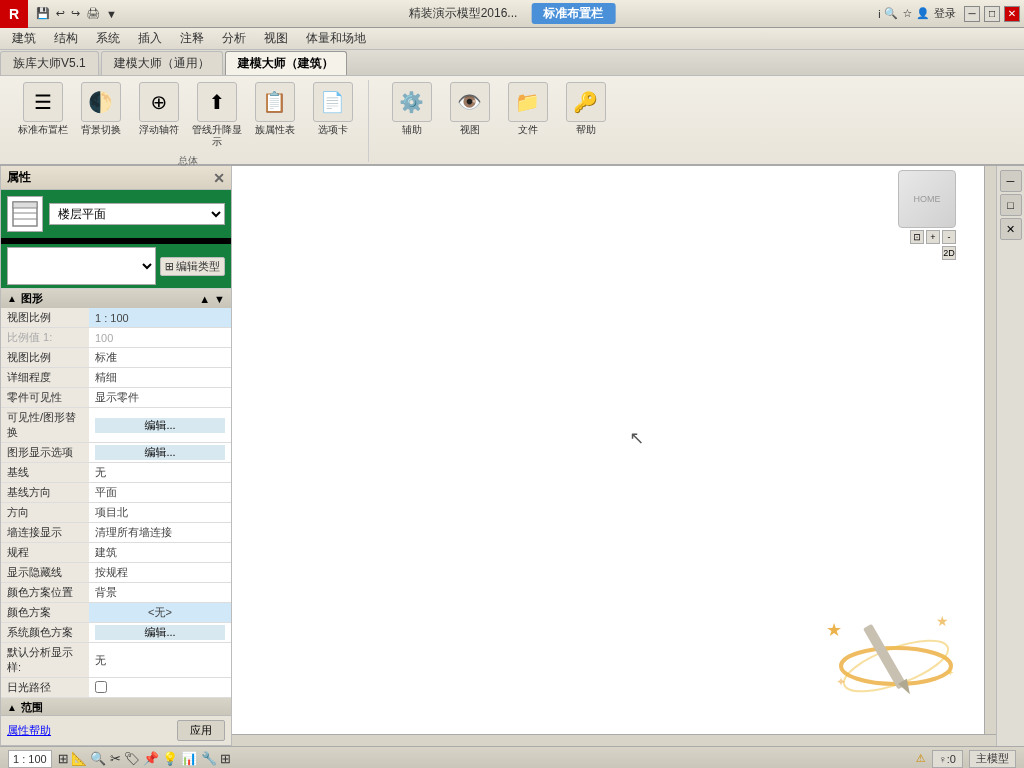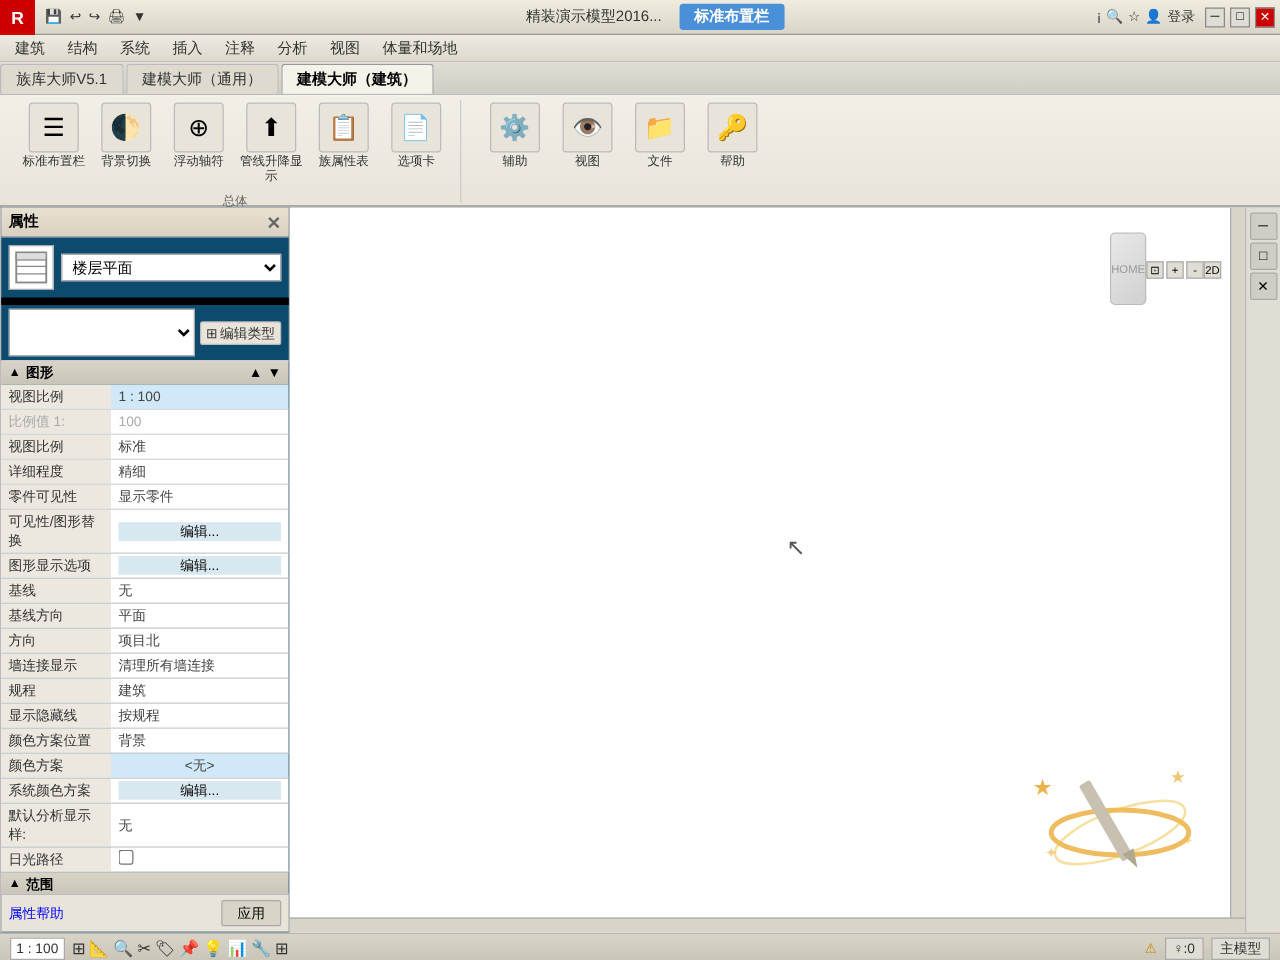--- a/index.html
+++ b/index.html
@@ -24,21 +24,21 @@
     .title-bar-quick {
       display: flex; align-items: center; gap: 2px; padding: 0 6px;
       flex: 1;
     }
     .title-bar-quick span {
       font-size: 11px; color: #333; cursor: pointer; padding: 1px 2px;
     }
     .title-center {
       position: absolute;
       left: 50%; transform: translateX(-50%);
-      display: flex; align-items: center; gap: 14px; margin-left: 12px;
+      display: flex; align-items: center; gap: 14px;
     }
     .title-file {
       font-size: 12px; color: #333;
     }
     .title-badge {
       background: #4a90d9;
       color: white;
       font-size: 12px;
       padding: 2px 12px;
       border-radius: 3px;
@@ -164,21 +164,21 @@
     
     .main-area {
       display: flex;
       height: calc(768px - 28px - 22px - 92px - 24px - 22px);
       background: #e8e4da;
     }
 
     
     .properties-panel {
       width: 232px;
-      background: #0c4a6e;
+      background: #15803d;
       border: 1px solid #bbb;
       border-top: none;
       display: flex;
       flex-direction: column;
       flex-shrink: 0;
     }
     .panel-header {
       display: flex;
       align-items: center;
       justify-content: space-between;
@@ -284,21 +284,21 @@
     .prop-checkbox { width: 12px; height: 12px; }
     .panel-footer {
       display: flex;
       align-items: center;
       justify-content: space-between;
       padding: 4px 6px;
       border-top: 1px solid #bbb;
       background: #e8e4da;
       margin-top: auto;
     }
-    .help-link { color: blue; font-size: 11px; cursor: pointer; }
+    .help-link { color: blue; font-size: 11px; cursor: pointer; text-decoration: underline; }
     .apply-btn {
       padding: 2px 12px;
       background: #d8d4c8;
       border: 1px solid #aaa;
       font-size: 11px;
       cursor: pointer;
       border-radius: 2px;
     }
 
     
@@ -647,21 +647,21 @@
     </div>
 
     <div class="panel-footer">
       <span class="help-link">属性帮助</span>
       <button class="apply-btn">应用</button>
     </div>
   </div>
 
   <div class="canvas-area">
 
-    <div style="position:absolute;top:4px;right:40px;width:68px;height:90px;display:flex;flex-direction:row;align-items:center;">
+    <div style="position:absolute;top:4px;right:40px;width:68px;height:90px;display:flex;flex-direction:column;align-items:flex-end;">
       <div style="width:58px;height:58px;background:linear-gradient(135deg,#e8e8e8,#d0d0d0);border:1px solid #bbb;border-radius:4px;display:flex;align-items:center;justify-content:center;font-size:10px;color:#888;">
         <span style="font-size:9px;color:#999">HOME</span>
       </div>
       <div style="display:flex;gap:2px;margin-top:2px;">
         <div style="width:14px;height:14px;background:#e0ddd5;border:1px solid #aaa;display:flex;align-items:center;justify-content:center;font-size:9px;cursor:pointer;">⊡</div>
         <div style="width:14px;height:14px;background:#e0ddd5;border:1px solid #aaa;display:flex;align-items:center;justify-content:center;font-size:9px;cursor:pointer;">+</div>
         <div style="width:14px;height:14px;background:#e0ddd5;border:1px solid #aaa;display:flex;align-items:center;justify-content:center;font-size:9px;cursor:pointer;">-</div>
       </div>
       <div style="display:flex;flex-direction:column;gap:1px;margin-top:2px;">
         <div style="width:14px;height:14px;background:#e0ddd5;border:1px solid #aaa;display:flex;align-items:center;justify-content:center;font-size:9px;cursor:pointer;">2D</div>

